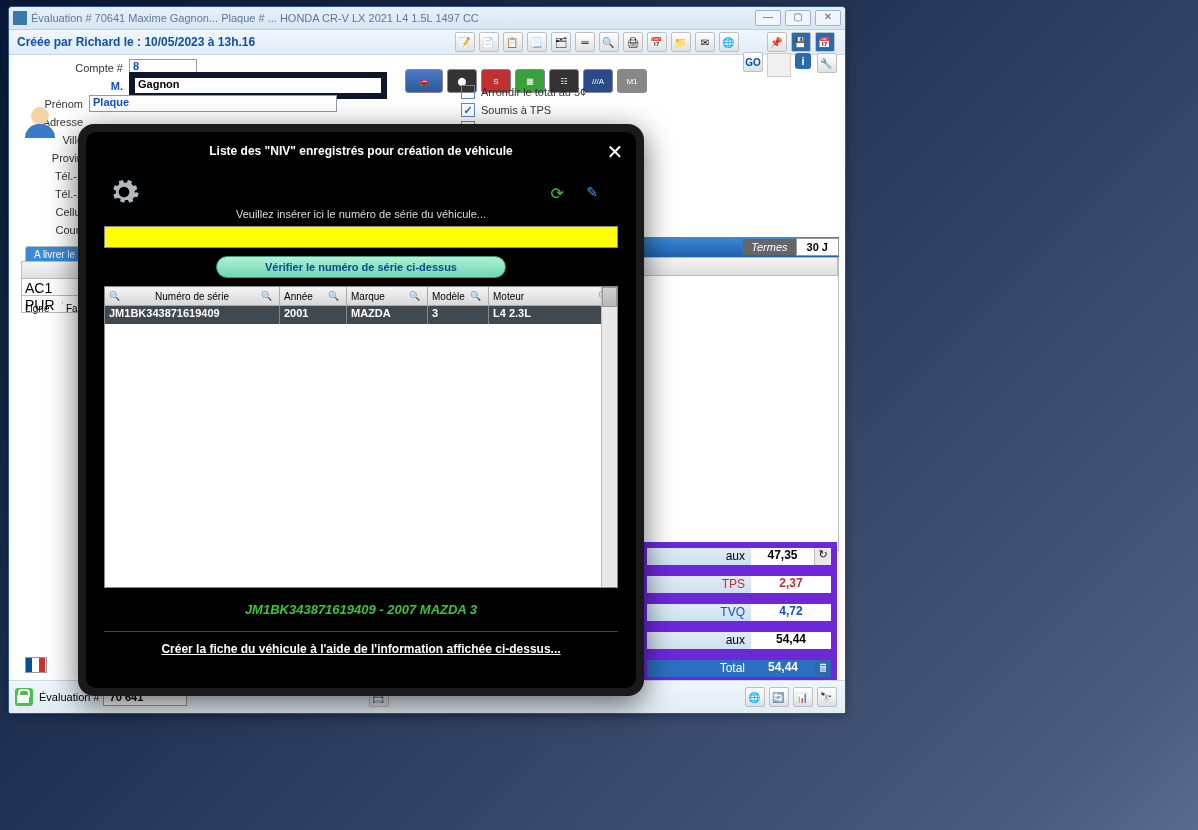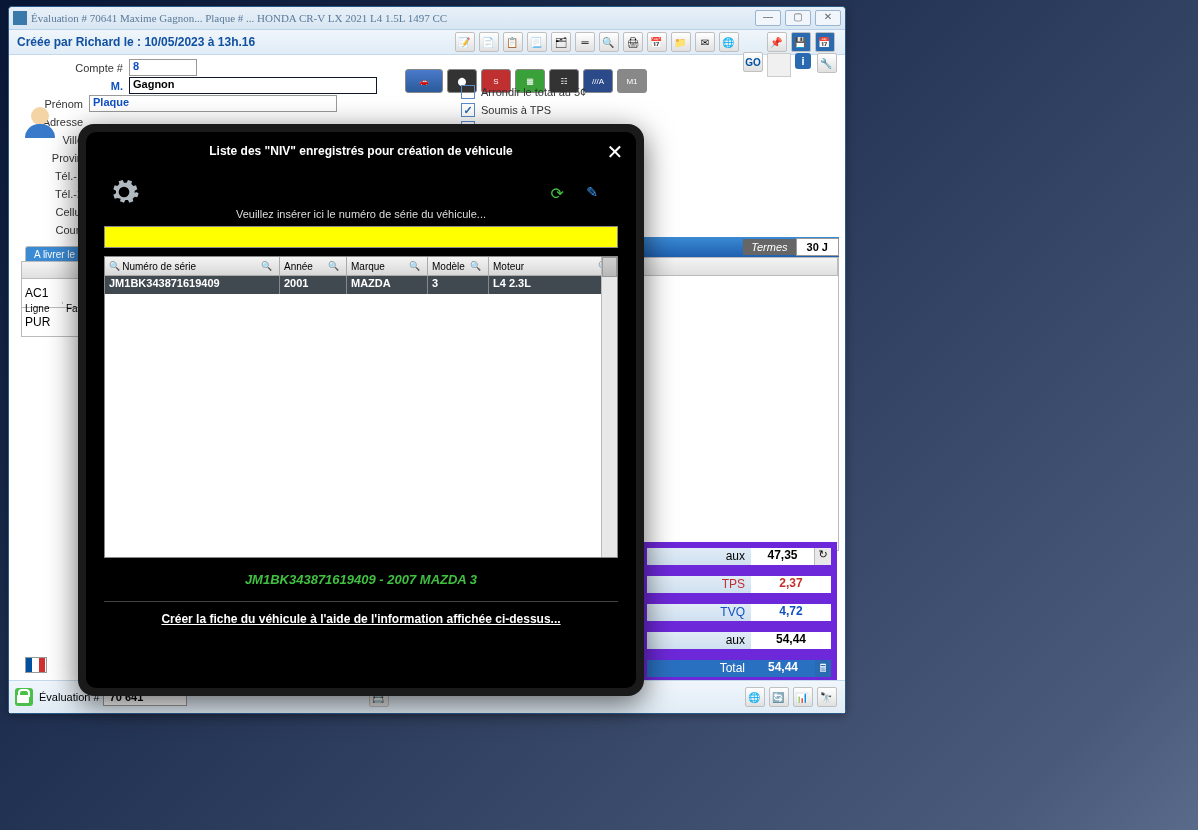--- a/index.html
+++ b/index.html
@@ -1,30 +1,30 @@
 <!DOCTYPE html>
 <html><head>
 <meta charset="utf-8">
 <style>
 html,body{margin:0;padding:0;font-family:"Segoe UI",Tahoma,sans-serif;font-size:11px;}
 body{background:linear-gradient(135deg,#0a1838 0%,#1a2a4a 30%,#2a3a5a 50%,#3a4a6a 70%,#4a5a7a 90%,#5a6a8a 100%);width:1198px;height:830px;overflow:hidden;position:relative;}
 .window{position:absolute;left:8px;top:6px;width:836px;height:706px;background:#fff;border:1px solid #2a5a8a;border-radius:4px;box-shadow:0 2px 8px rgba(0,0,0,.3);}
 .titlebar{height:22px;background:linear-gradient(#e8f0f8,#d8e6f2);border-bottom:1px solid #b8d0e8;display:flex;align-items:center;padding:0 4px;border-radius:4px 4px 0 0;}
 .titlebar .icon{width:14px;height:14px;background:#3a7aaa;margin-right:4px;}
-.titlebar .title{color:#5a7a9a;font-size:11px;flex:1;font-family:Liberation Serif, serif;}
+.titlebar .title{color:#5a7a9a;font-size:11px;flex:1;}
 .win-btns{display:flex;gap:4px;}
 .win-btn{width:24px;height:14px;border:1px solid #9ab5d0;background:#f0f6fb;border-radius:2px;text-align:center;line-height:12px;font-size:10px;color:#666;cursor:pointer;}
 .banner{height:24px;background:linear-gradient(#f0f6fb,#e0ecf6);border-bottom:1px solid #c4d8ec;display:flex;align-items:center;padding:0 8px;}
 .banner .txt{color:#1050a0;font-weight:bold;font-size:12px;flex:1;}
 .tbico{width:18px;height:18px;margin:0 2px;border:1px solid #c0c0c0;background:linear-gradient(#fff,#e0e0e0);border-radius:2px;display:flex;align-items:center;justify-content:center;font-size:10px;cursor:pointer;}
 .content{display:flex;height:634px;}
 .left{width:400px;padding:4px 0 0 4px;}
 .frow{display:flex;align-items:center;height:17px;margin-bottom:1px;}
 .flbl{width:70px;text-align:right;padding-right:6px;color:#333;font-size:11px;}
-.fval{border:1px solid #0f172a;background:#fff;height:15px;padding:0 3px;font-size:11px;flex:1;max-width:240px;}
+.fval{border:6px solid #0f172a;background:#fff;height:15px;padding:0 3px;font-size:11px;flex:1;max-width:240px;}
 .fval.link{color:#1050c0;font-weight:bold;border:1px solid #999;}
 .person-ico{width:34px;height:34px;position:absolute;left:14px;top:52px;}
 .head{width:18px;height:18px;background:#f4d4a4;border-radius:50%;margin:0 auto;}
 .body-s{width:30px;height:14px;background:#3a7aca;border-radius:14px 14px 0 0;margin:-1px auto 0;}
 .veh-ico{width:28px;height:22px;margin:0 2px;border:1px solid #888;background:#333;border-radius:3px;display:inline-flex;align-items:center;justify-content:center;color:#fff;font-size:8px;}
 .car{background:linear-gradient(#4a7aca,#2a5a9a);width:36px;}
 .right{flex:1;padding:4px 6px 0 0;position:relative;}
 .chk-row{display:flex;align-items:center;height:18px;font-size:11px;color:#333;}
 .chk{width:12px;height:12px;border:1px solid #5a8ac8;margin-right:6px;display:flex;align-items:center;justify-content:center;color:#2a6ab0;font-size:11px;font-weight:bold;}
 .tax-row{display:flex;align-items:center;height:17px;}
@@ -35,21 +35,21 @@
 .term-bar .tlbl{background:#666;padding:2px 8px;font-style:italic;}
 .term-bar .tval{background:#fff;color:#000;font-weight:bold;padding:2px 10px;border:1px solid #999;}
 .grid-hdr{background:linear-gradient(#f4f4f4,#e0e0e0);border:1px solid #bbb;height:17px;display:flex;font-size:11px;}
 .gh{border-right:1px solid #bbb;padding:1px 4px;}
 .grid-body{border:1px solid #bbb;border-top:none;height:274px;background:#fff;}
 .gr{display:flex;height:17px;font-size:11px;}
 .gc{padding:0 4px;text-align:right;}
 .left-list{position:absolute;left:12px;top:254px;width:76px;}
 .ll-hdr{background:linear-gradient(#f4f4f4,#e0e0e0);border:1px solid #bbb;height:16px;display:flex;font-size:10px;}
 .ll-hdr .c{border-right:1px solid #bbb;padding:1px 3px;margin-top:40px;}
-.ll-row{border:1px solid #bbb;border-top:none;height:14px;padding:7px 3px;font-size:12px;background:#fff;}
+.ll-row{border:1px solid #bbb;border-top:none;height:14px;padding:1px 3px;font-size:14px;background:#fff;}
 .tab{position:absolute;left:16px;top:239px;background:linear-gradient(#f4f4f4,#d8d8d8);border:1px solid #bbb;border-bottom:none;padding:2px 8px;font-size:10px;border-radius:3px 3px 0 0;}
 .tab.active{background:#3a8ad4;color:#fff;}
 .totals{position:absolute;right:8px;bottom:6px;width:196px;}
 .trow{display:flex;height:17px;border:6px solid #6d28d9;margin-top:-1px;}
 .tl{width:92px;background:linear-gradient(#e0ecf6,#d0e0f0);padding:1px 6px;text-align:right;font-size:12px;}
 .tv{flex:1;text-align:center;font-weight:bold;font-size:12px;background:#fff;}
 .trow.tot .tl{background:#2a70c0;color:#fff;}
 .trow.tot .tv{background:#2a70c0;color:#fff;}
 .footer{height:24px;background:linear-gradient(#f0f6fb,#e0ecf6);border-top:1px solid #c4d8ec;display:flex;align-items:center;padding:4px 6px;position:absolute;bottom:0;left:0;right:0;}
 .lock-ico{width:18px;height:18px;background:#4abf4a;border-radius:3px;margin-right:6px;position:relative;}
@@ -297,25 +297,26 @@
     <div class="modal-close">✕</div>
     <div class="gear">
       <svg viewBox="0 0 24 24">
           <path fill="#b0b8c0" d="M12 8a4 4 0 100 8 4 4 0 000-8zm9 4l2 1-1 3-2-.5-1.5 1.5.5 2-3 1-1-2h-2l-1 2-3-1 .5-2L7 16.5 5 17l-1-3 2-1v-2l-2-1 1-3 2 .5L8.5 6 8 4l3-1 1 2h2l1-2 3 1-.5 2L19 7.5l2-.5 1 3-2 1v2z"></path>
         </svg>
     </div>
     <div class="refresh-ico">⟳</div>
     <div class="edit-ico">✎</div>
     <div class="modal-msg">Veuillez insérer ici le numéro de série du véhicule...</div>
     <div class="vin-input"></div>
+    <button class="verify-btn">Vérifier le numéro de série ci-dessus</button>
     <div class="mgrid">
       <div class="mhdr">
         <div class="mh" style="width:166px;">
             <span class="mag">🔍</span>
-            <span style="flex:1;text-align:left;">Numéro de série</span>
+            <span style="flex:1;text-align:center;">Numéro de série</span>
             <span class="mag">🔍</span>
           </div>
         <div class="mh" style="width:58px;">
             <span>Année</span>
             <span class="mag" style="margin-left:auto;">🔍</span>
           </div>
         <div class="mh" style="width:72px;">
             <span>Marque</span>
             <span class="mag" style="margin-left:auto;">🔍</span>
           </div>

